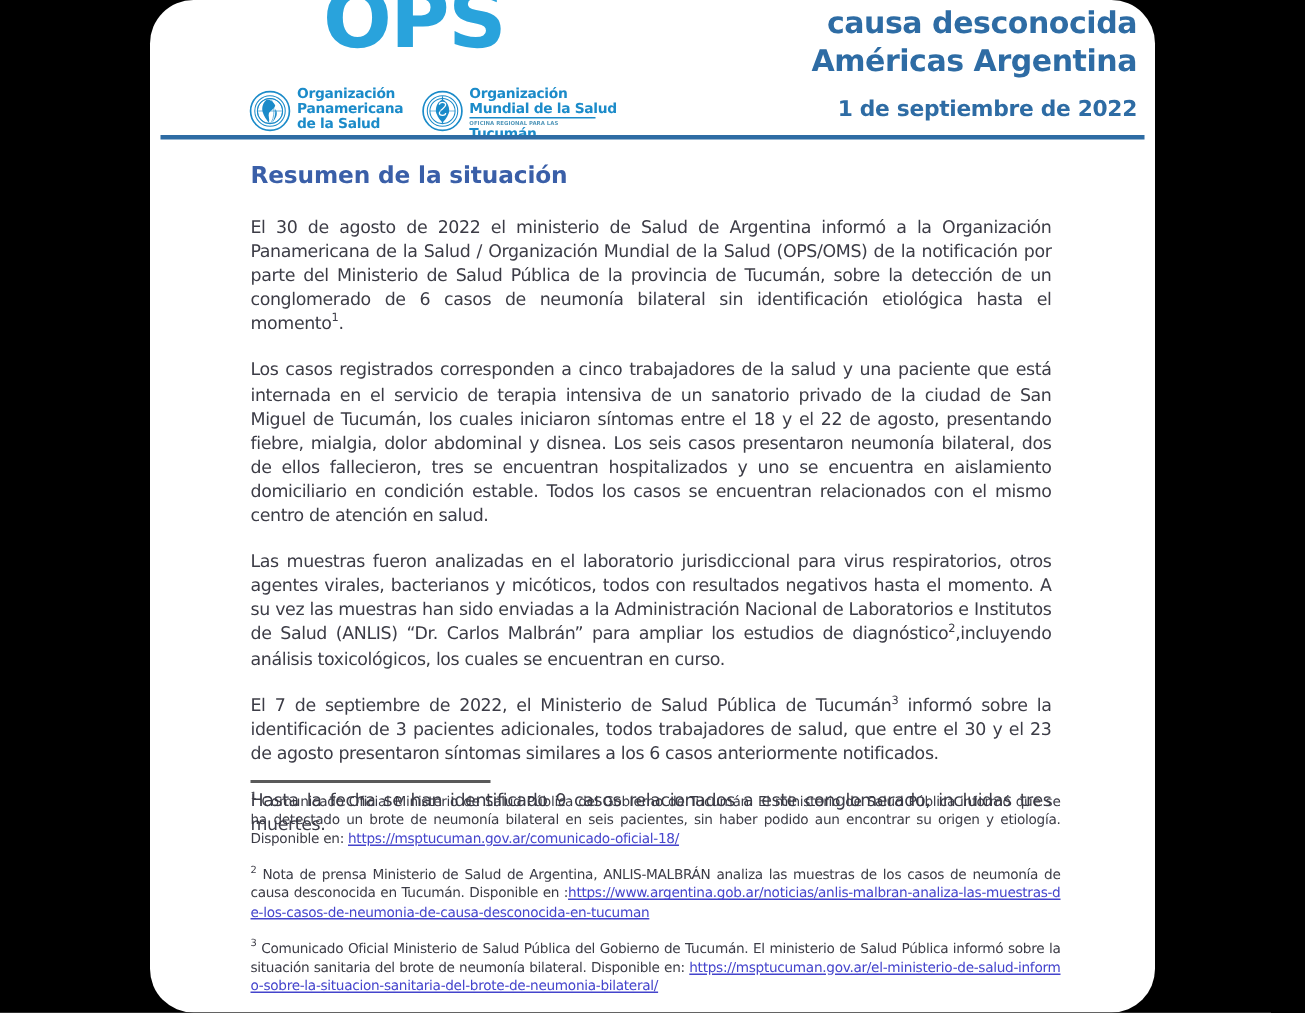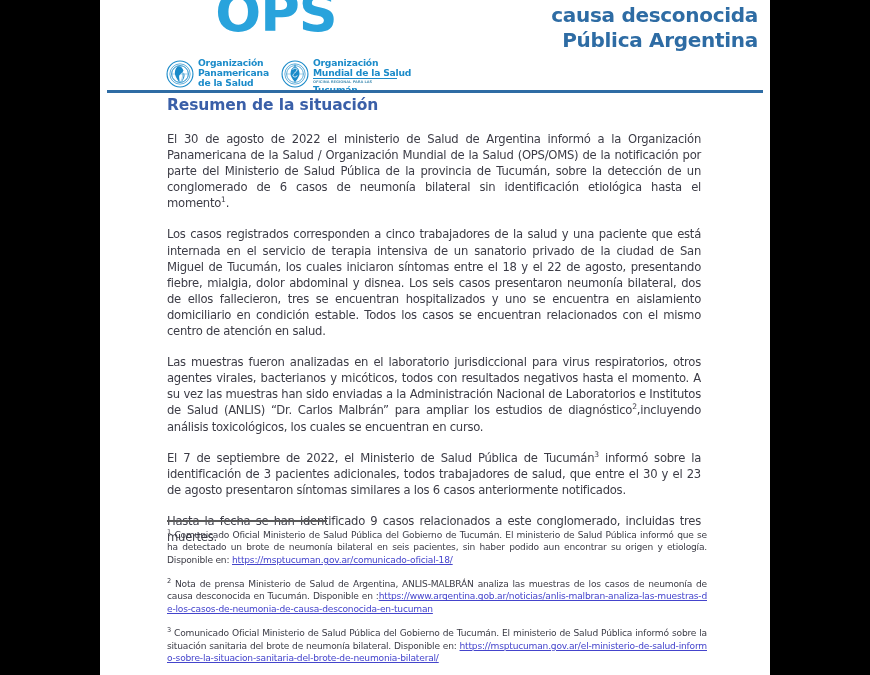--- a/index.html
+++ b/index.html
@@ -20,20 +20,21 @@
     background: #000000;
   }
   #page {
     position: absolute;
     left: 100px;
     top: 0;
     width: 670px;
     height: 675px;
     background: #ffffff;
     overflow: hidden;
+    border-radius: 29px;
   }
   .inner {
     position: relative;
     width: 670px;
     height: 675px;
   }
 
   
   .header {
     position: absolute;
@@ -134,21 +135,21 @@
     top: 90px;
     width: 656px;
     height: 3px;
     background: #2E6CA4;
   }
 
   
   .content {
     position: absolute;
     left: 67px;
-    top: 96px;
+    top: 108px;
     width: 534px;
   }
   h1.section-title {
     font-family: "DejaVu Sans", sans-serif;
     font-weight: 700;
     font-size: 15.5px;
     color: #3A5FA8;
     margin: 0 0 17px 0;
     letter-spacing: -0.1px;
   }
@@ -254,22 +255,23 @@
                 <span class="amer">Tucumán</span>
               </span>
             </div>
           </div>
         </div>
 
         <div class="title-block">
           <div class="doc-title">
             <div>Casos de neumonía de</div>
             <div>causa desconocida</div>
-            <div>Pública Argentina</div>
+            <div>Américas Argentina</div>
           </div>
+          <div class="doc-date">1 de septiembre de 2022</div>
         </div>
 
         <div class="header-rule"></div>
       </div>
 
       <div class="content">
         <h1 class="section-title">Resumen de la situación</h1>
 
         <p class="para"><span>El 30 de agosto de 2022 el ministerio de Salud de Argentina informó a la Organización Panamericana de la Salud / Organización Mundial de la Salud (OPS/OMS) de la notificación por parte del Ministerio de Salud Pública de la provincia de Tucumán, sobre la detección de un conglomerado de 6 casos de neumonía bilateral sin identificación etiológica hasta el momento</span><sup>1</sup><span>.</span></p>
 

